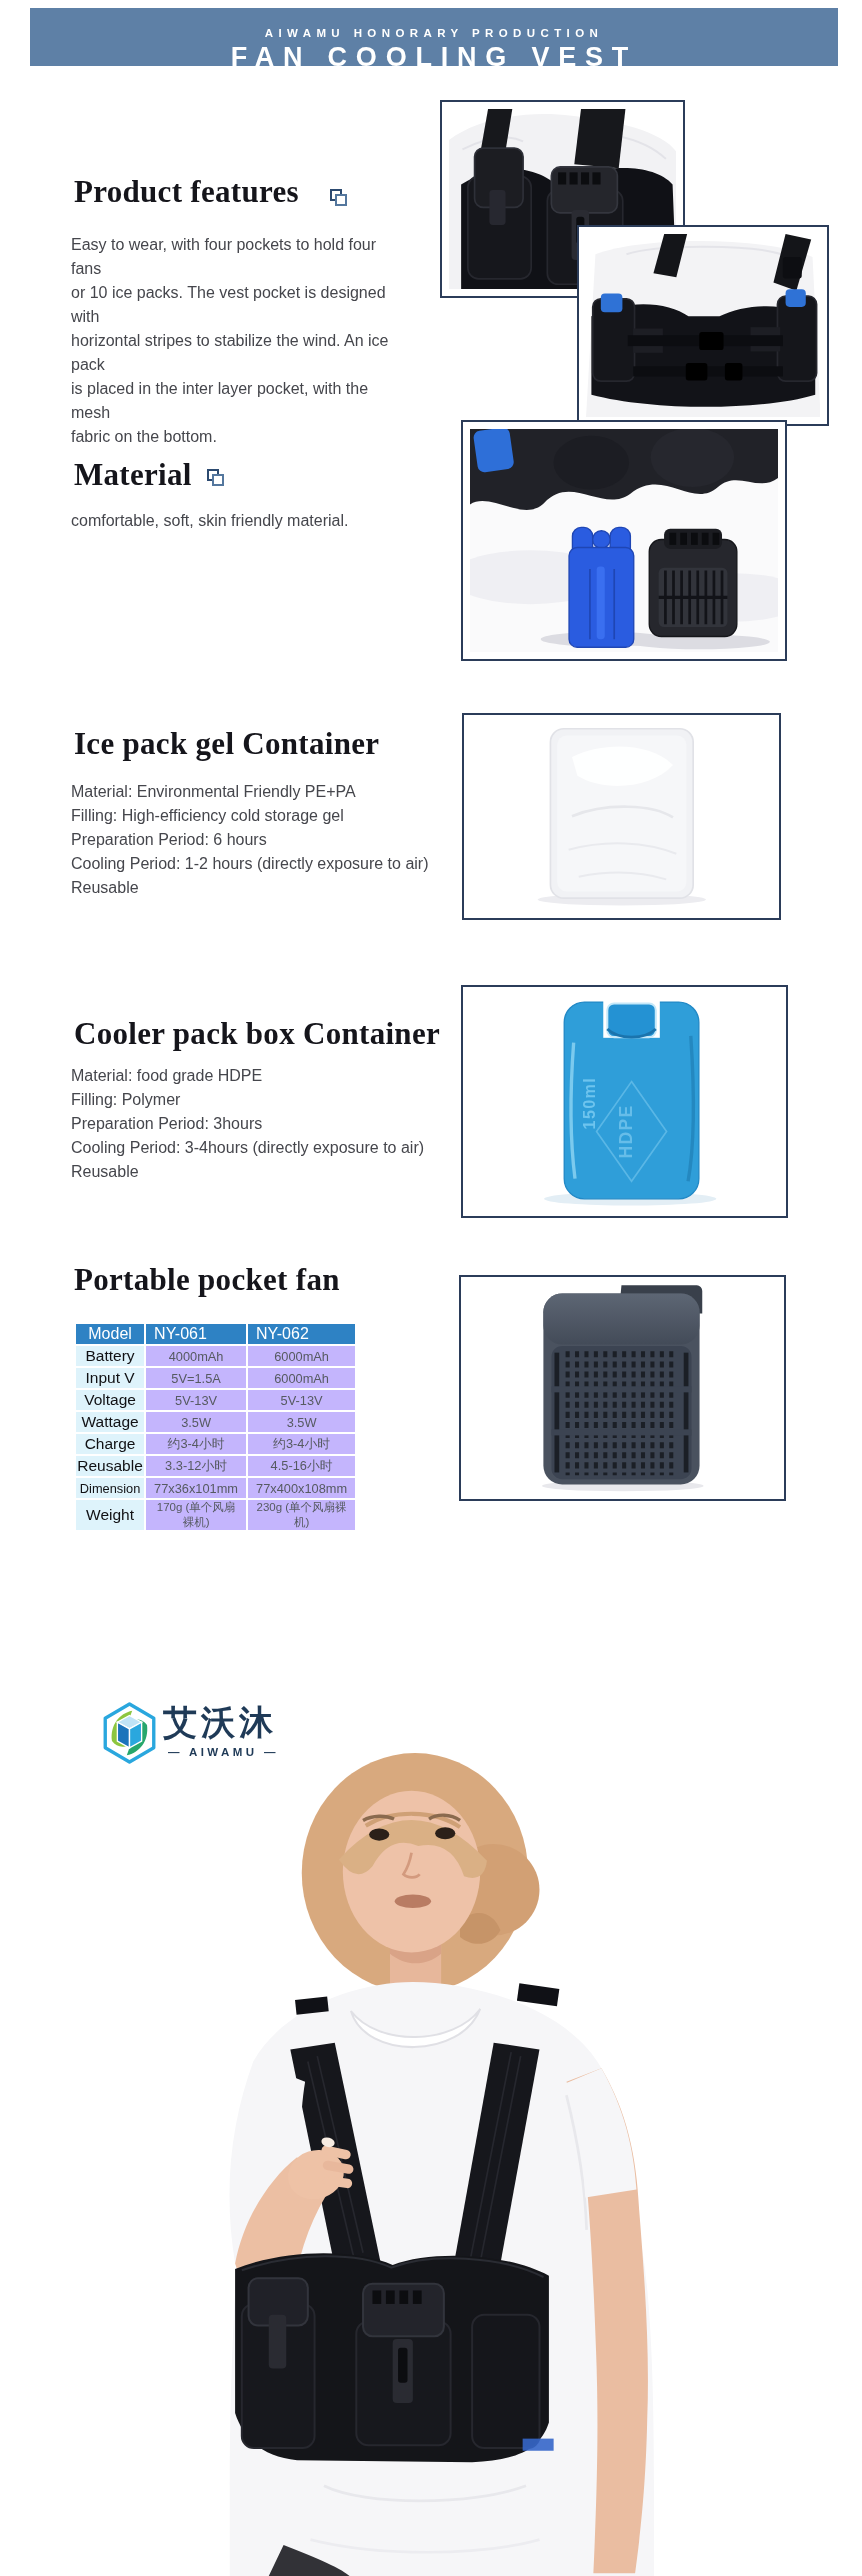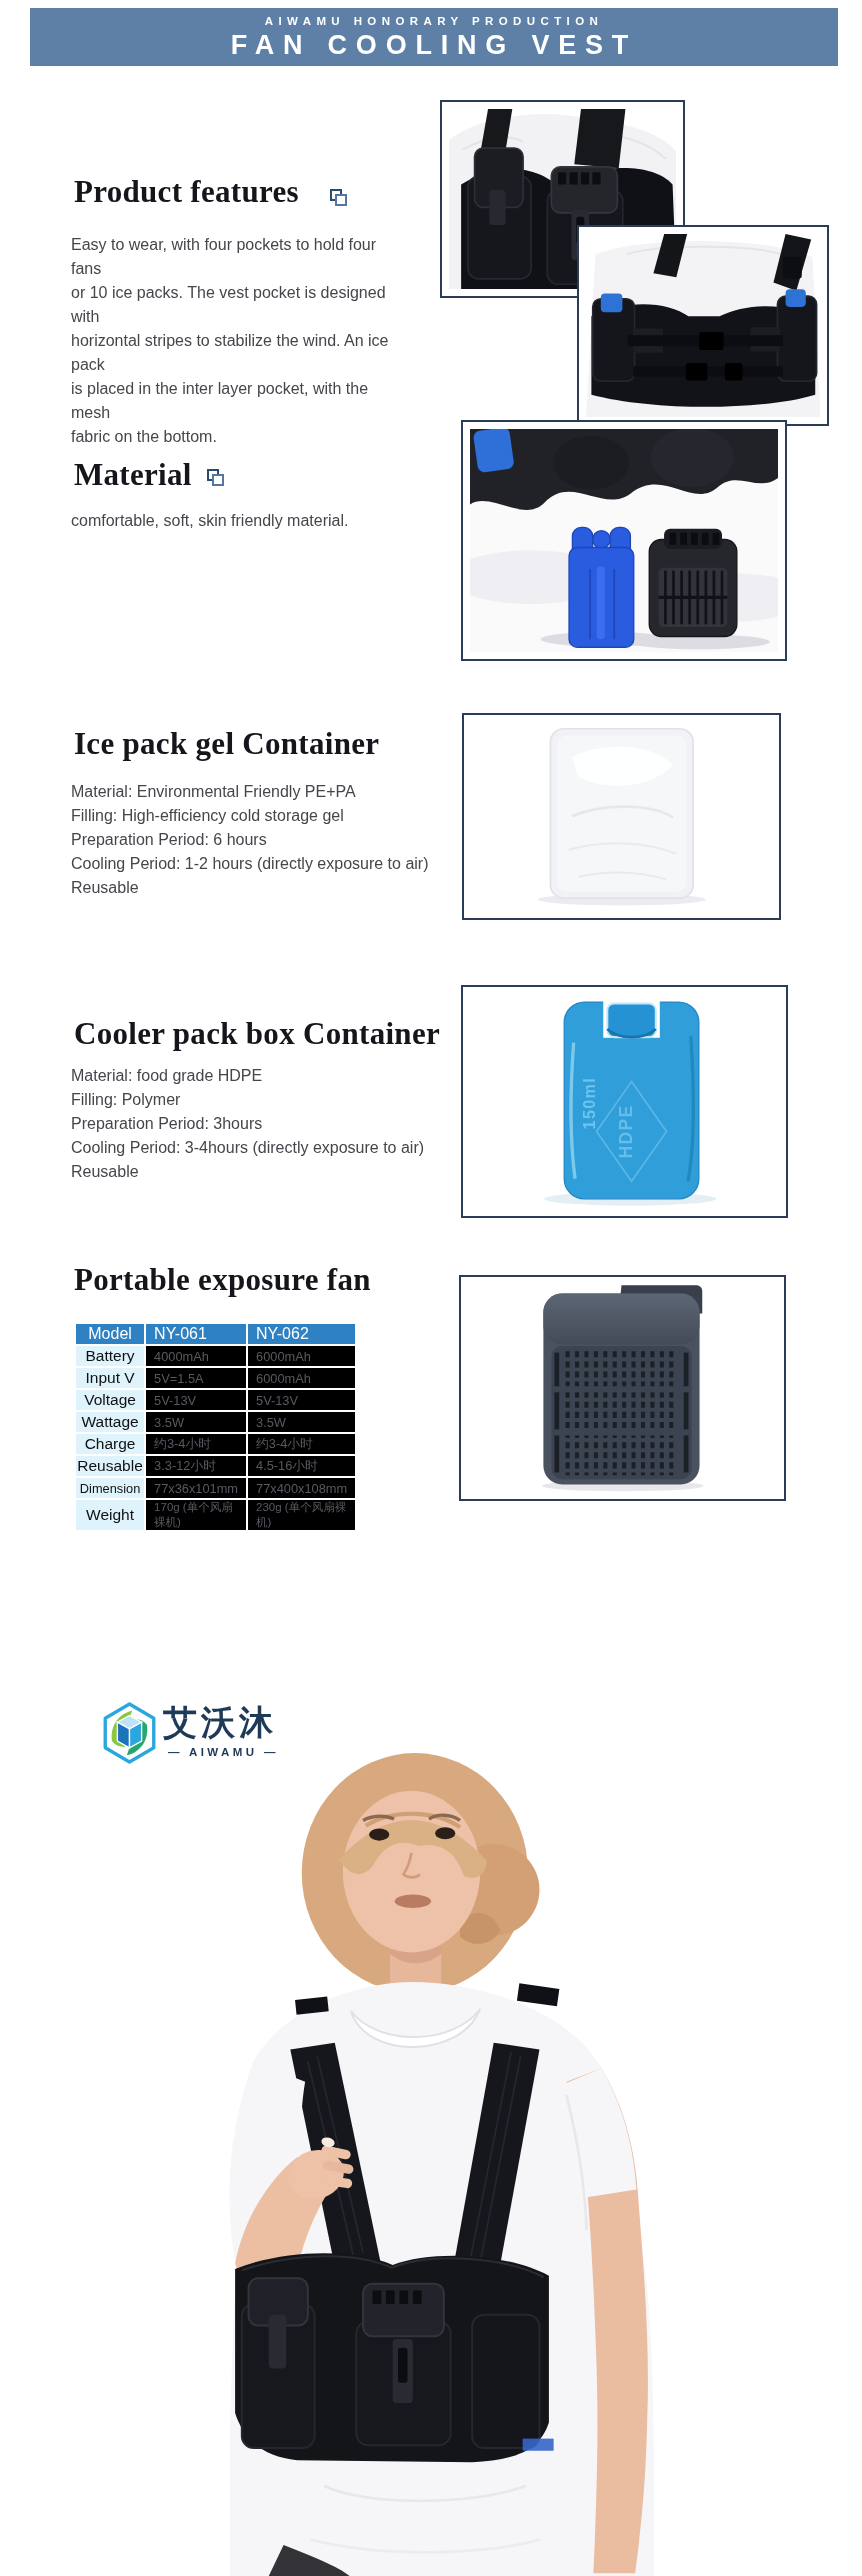--- a/index.html
+++ b/index.html
@@ -2,21 +2,21 @@
 <html style="font-size:10.8px"><head>
 <meta charset="utf-8">
 <style>
   html,body{margin:0;padding:0;background:#fff;}
   #page{position:relative;width:862px;height:2576px;background:#ffffff;overflow:hidden;
         font-family:"Liberation Sans","DejaVu Sans",sans-serif;}
 
   
   .band{position:absolute;left:30px;top:8px;width:808px;height:58px;background:#5e80a6;
         color:#fff;text-align:center;}
-  .band .kicker{padding-top:6.7px;font-size:11.5px;font-weight:700;letter-spacing:5.4px;}
+  .band .kicker{padding-top:6.7px;font-size:11.5px;font-weight:700;letter-spacing:5.4px;margin-top:12px;}
   .band .title{padding-top:3.4px;font-size:27px;font-weight:700;letter-spacing:8.8px;}
 
   
   .h-serif{position:absolute;margin:0;font-family:"Liberation Serif","DejaVu Serif",serif;
            font-weight:700;font-size:31px;color:#15151b;letter-spacing:0.3px;white-space:nowrap;}
   .body-text{position:absolute;font-size:16px;line-height:24px;color:#45464c;white-space:pre-line;}
 
   
   .dup-icon{position:absolute;width:17.5px;height:17.5px;}
   .dup-icon .sq1{position:absolute;left:0;top:0;width:8px;height:8px;border:2px solid #2c4a70;background:#fff;}
@@ -27,21 +27,21 @@
   .frame svg{display:block;width:100%;height:100%;}
 
   
   table.spec{position:absolute;left:74px;top:1322px;border-collapse:separate;border-spacing:2px;
              table-layout:fixed;background:#fff;}
   table.spec th{background:#2e82c4;color:#fff;font-size:16px;font-weight:400;height:20px;
                 padding:0 8px;text-align:left;overflow:hidden;}
   table.spec th.model{text-align:center;font-size:16px;padding:0 2.7px;}
   table.spec td{height:20px;overflow:hidden;}
   table.spec td.lab{background:#def3fb;color:#111114;font-size:15.5px;text-align:center;padding:0 1.3px;}
-  table.spec td.val{background:#000000;color:#565a61;font-size:12.8px;padding:0 8px;text-align:left;}
+  table.spec td.val{background:#c4b5fd;color:#565a61;font-size:12.8px;padding:0 8px;text-align:center;}
 
   
   .logo-cn{position:absolute;left:163px;top:1700px;font-size:34px;font-weight:700;color:#1f3a57;letter-spacing:4px;}
   .logo-en{position:absolute;left:168px;top:1746px;font-size:11.5px;font-weight:700;color:#1f3a57;letter-spacing:3.4px;}
 </style>
 </head>
 <body>
 
 <div id="page">
 
@@ -186,21 +186,21 @@
         <rect x="58" y="-3" width="84" height="56" fill="#ffffff"></rect>
         <rect x="64" y="2" width="72" height="50" rx="10" fill="#2492d3" stroke="#c5e8f9" stroke-width="3"></rect>
         <path d="M64,40 C80,56 120,56 136,40" stroke="#1b74ad" stroke-width="4" fill="none"></path>
         <polygon points="100,118 152,192 100,266 48,192" fill="none" stroke="#5ab7e6" stroke-width="2.5"></polygon>
         <text transform="translate(100 192) rotate(-90)" text-anchor="middle" font-size="26" letter-spacing="2" fill="#66bde9" font-family="Liberation Sans, sans-serif" font-weight="700">HDPE</text>
         <text transform="translate(46 150) rotate(-90)" text-anchor="middle" font-size="24" letter-spacing="2" fill="#6ec4ee" font-family="Liberation Sans, sans-serif" font-weight="700">150ml</text>
       </g>
     </svg>
   </div>
 
-  <h2 class="h-serif" style="left:74px;top:1262px;">Portable exposure fan</h2>
+  <h2 class="h-serif" style="left:74px;top:1262px;">Portable pocket fan</h2>
 
   <table class="spec">
     <colgroup>
         <col style="width:63px">
         <col style="width:98px">
         <col style="width:102px">
       </colgroup>
     <tbody>
         <tr>
       <th class="model">Model</th>

